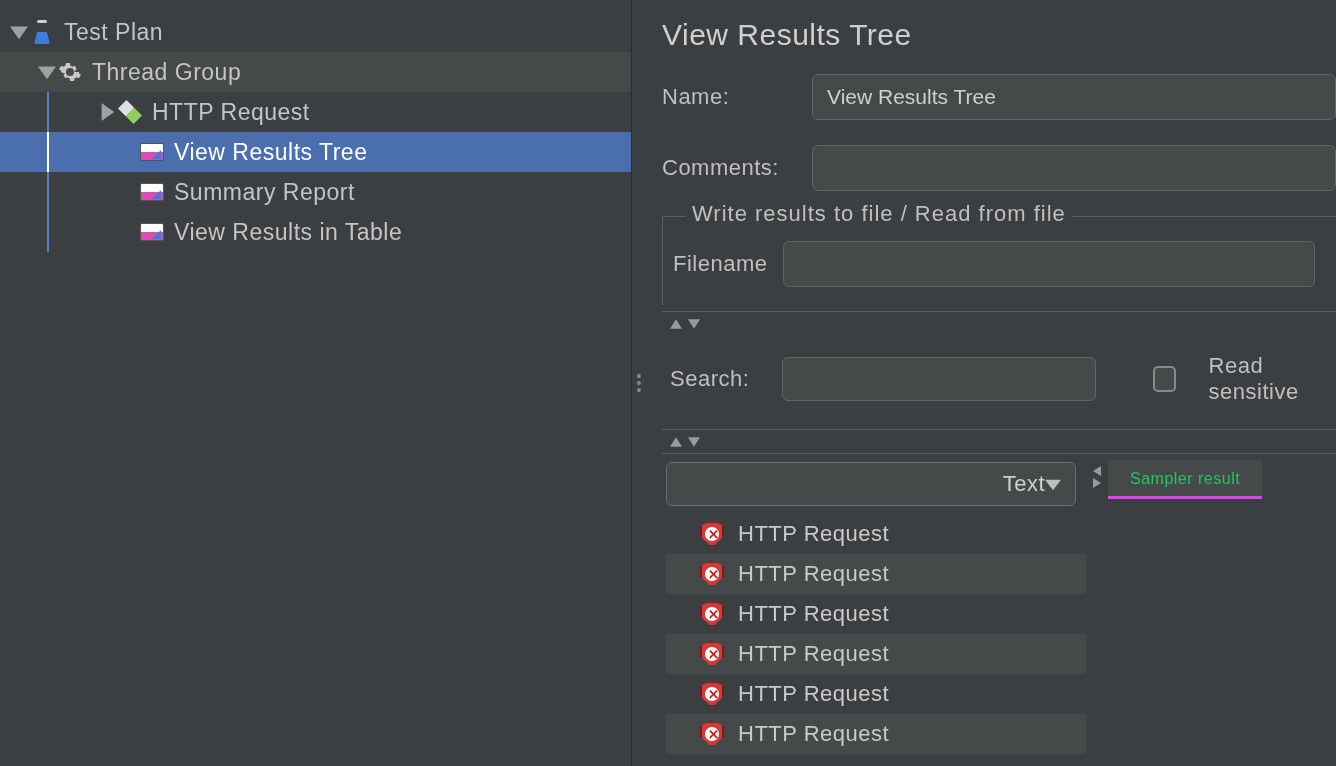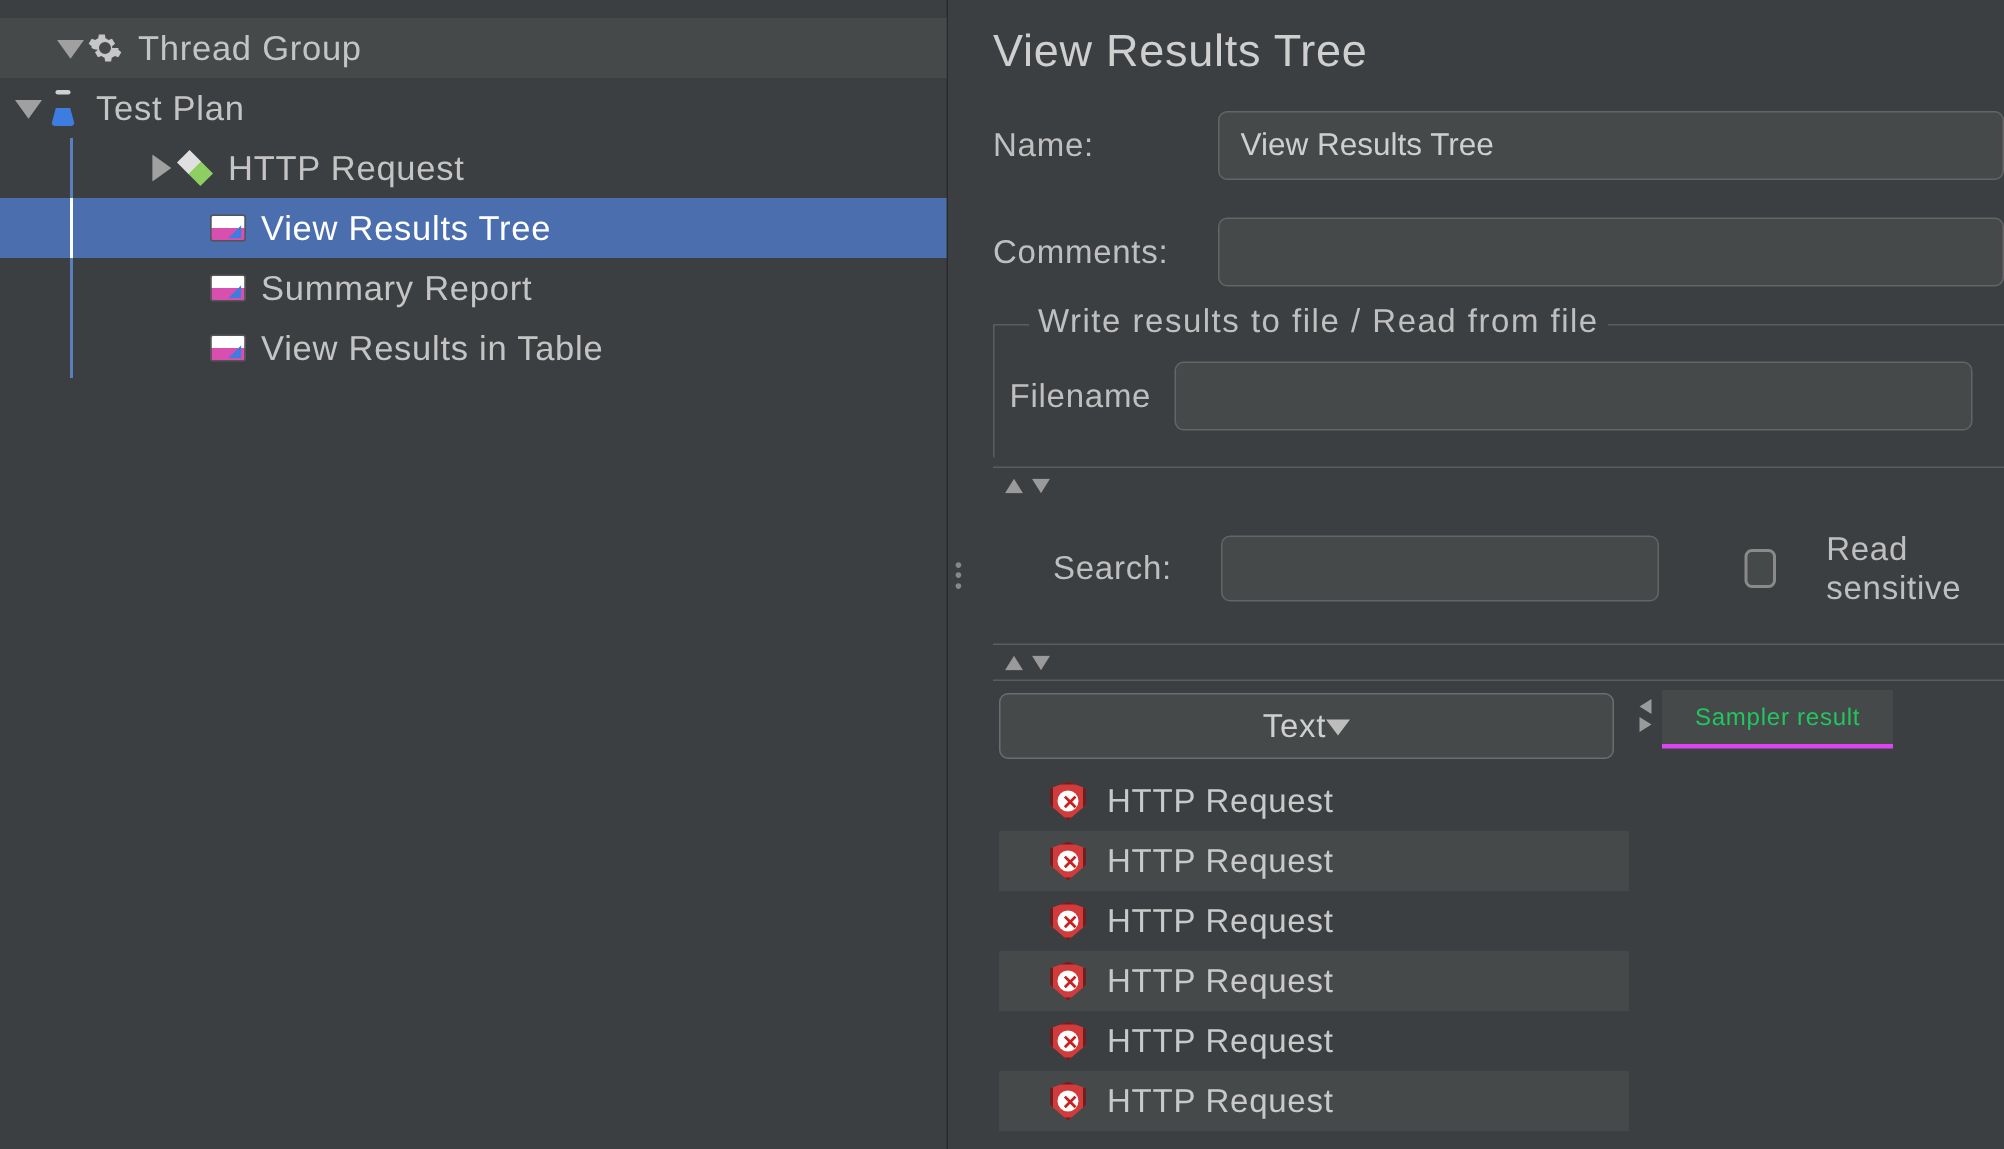--- a/index.html
+++ b/index.html
@@ -68,31 +68,31 @@
   .file-row { display:flex; align-items:center; gap:16px; }
   .file-row .flabel { font-size:22px; color:#bfbfbf; }
   .file-input { flex:1; max-width:532px; height:46px; background:#45494a;
       border:1px solid #646464; border-radius:6px; }
 
   .spin-sep { height:24px; border-top:1px solid #5a5d5f; margin:6px 0 0 0;
       display:flex; align-items:center; padding-left:8px; gap:6px; }
   .spin-sep svg { width:12px; height:10px; fill:#9a9a9a; }
 
   .search-row { display:flex; align-items:center; gap:33px; font-size:22px;
-      color:#bfbfbf; padding:18px 0 18px 8px;margin-left:32px; }
+      color:#bfbfbf; padding:18px 0 18px 8px; }
   .search-input { width:372px; height:44px; background:#45494a;
       border:1px solid #646464; border-radius:6px; }
   .chk { width:26px; height:26px; border:2px solid #8a8a8a; border-radius:5px;
       margin-left:24px; background:#45494a; }
 
   .bottom-split { display:flex; border-top:1px solid #5a5d5f; }
 
   .results-pane { width:424px; padding:8px 0 0 4px; }
   .combo { width:410px; height:44px; background:#45494a; border:1px solid #6b6e70;
-      border-radius:6px; display:flex; align-items:center; justify-content:center;
+      border-radius:6px; display:flex; align-items:center; justify-content:flex-end;
       padding:0 14px; color:#cfcfcf; font-size:22px; margin-bottom:8px; }
   .combo .chev svg { width:16px; height:12px; fill:#bdbdbd; }
 
   .result-list .item { display:flex; align-items:center; height:40px;
       padding-left:34px; font-size:22px; color:#c9c9c9; }
   .result-list .item:nth-child(even){ background:#45494a; }
   .shield { width:24px; height:26px; position:relative; margin-right:14px; }
   .shield::before { content:""; position:absolute; inset:0;
       background:#d23b3b; clip-path:polygon(50% 0,100% 18%,100% 60%,50% 100%,0 60%,0 18%);
       border-radius:3px; box-shadow:inset 0 0 0 2px #6e1f1f; }
@@ -108,48 +108,48 @@
   .detail-pane { flex:1; padding-top:6px; }
   .tab { display:inline-block; background:#45494a; border-bottom:3px solid #d946ef;
       padding:10px 22px 8px; font-size:16px; color:#22c55e; }
 </style>
 </head>
 <body>
 
 <div class="left-pane">
   <div class="tree">
 
+    <div class="tree-row">
+      <span class="tw">
+        <svg viewBox="0 0 10 10">
+            <polygon points="0,2 10,2 5,9"></polygon>
+          </svg>
+      </span>
+      <span class="ic">
+          <span class="beaker-icon"></span>
+        </span>
+      <span class="lbl">Test Plan</span>
+    </div>
+
     <div class="tree-row tg">
       <span class="ind1"></span>
       <span class="tw">
         <svg viewBox="0 0 10 10">
             <polygon points="0,2 10,2 5,9"></polygon>
           </svg>
       </span>
       <span class="ic gear-icon">
         <svg viewBox="0 0 24 24">
             <path fill="#c7c7c7" d="M12 8a4 4 0 1 0 0 8 4 4 0 0 0 0-8zm9 4a7 7 0 0 1-.1 1.2l2 1.6-2 3.4-2.4-.9a7 7 0 0 1-2 1.2l-.4 2.5h-4l-.4-2.5a7 7 0 0 1-2-1.2l-2.4.9-2-3.4 2-1.6A7 7 0 0 1 3 12a7 7 0 0 1 .1-1.2l-2-1.6 2-3.4 2.4.9a7 7 0 0 1 2-1.2L7.9 3h4l.4 2.5a7 7 0 0 1 2 1.2l2.4-.9 2 3.4-2 1.6c.1.4.1.8.1 1.2z"></path>
           </svg>
       </span>
       <span class="lbl">Thread Group</span>
     </div>
 
     <div class="tree-row">
-      <span class="tw">
-        <svg viewBox="0 0 10 10">
-            <polygon points="0,2 10,2 5,9"></polygon>
-          </svg>
-      </span>
-      <span class="ic">
-          <span class="beaker-icon"></span>
-        </span>
-      <span class="lbl">Test Plan</span>
-    </div>
-
-    <div class="tree-row">
       <span class="ind1"></span>
         <span class="vline"></span>
         <span class="ind2"></span>
       <span class="tw">
         <svg viewBox="0 0 10 10">
             <polygon points="2,0 9,5 2,10"></polygon>
           </svg>
       </span>
       <span class="ic">
           <span class="sampler-icon"></span>

